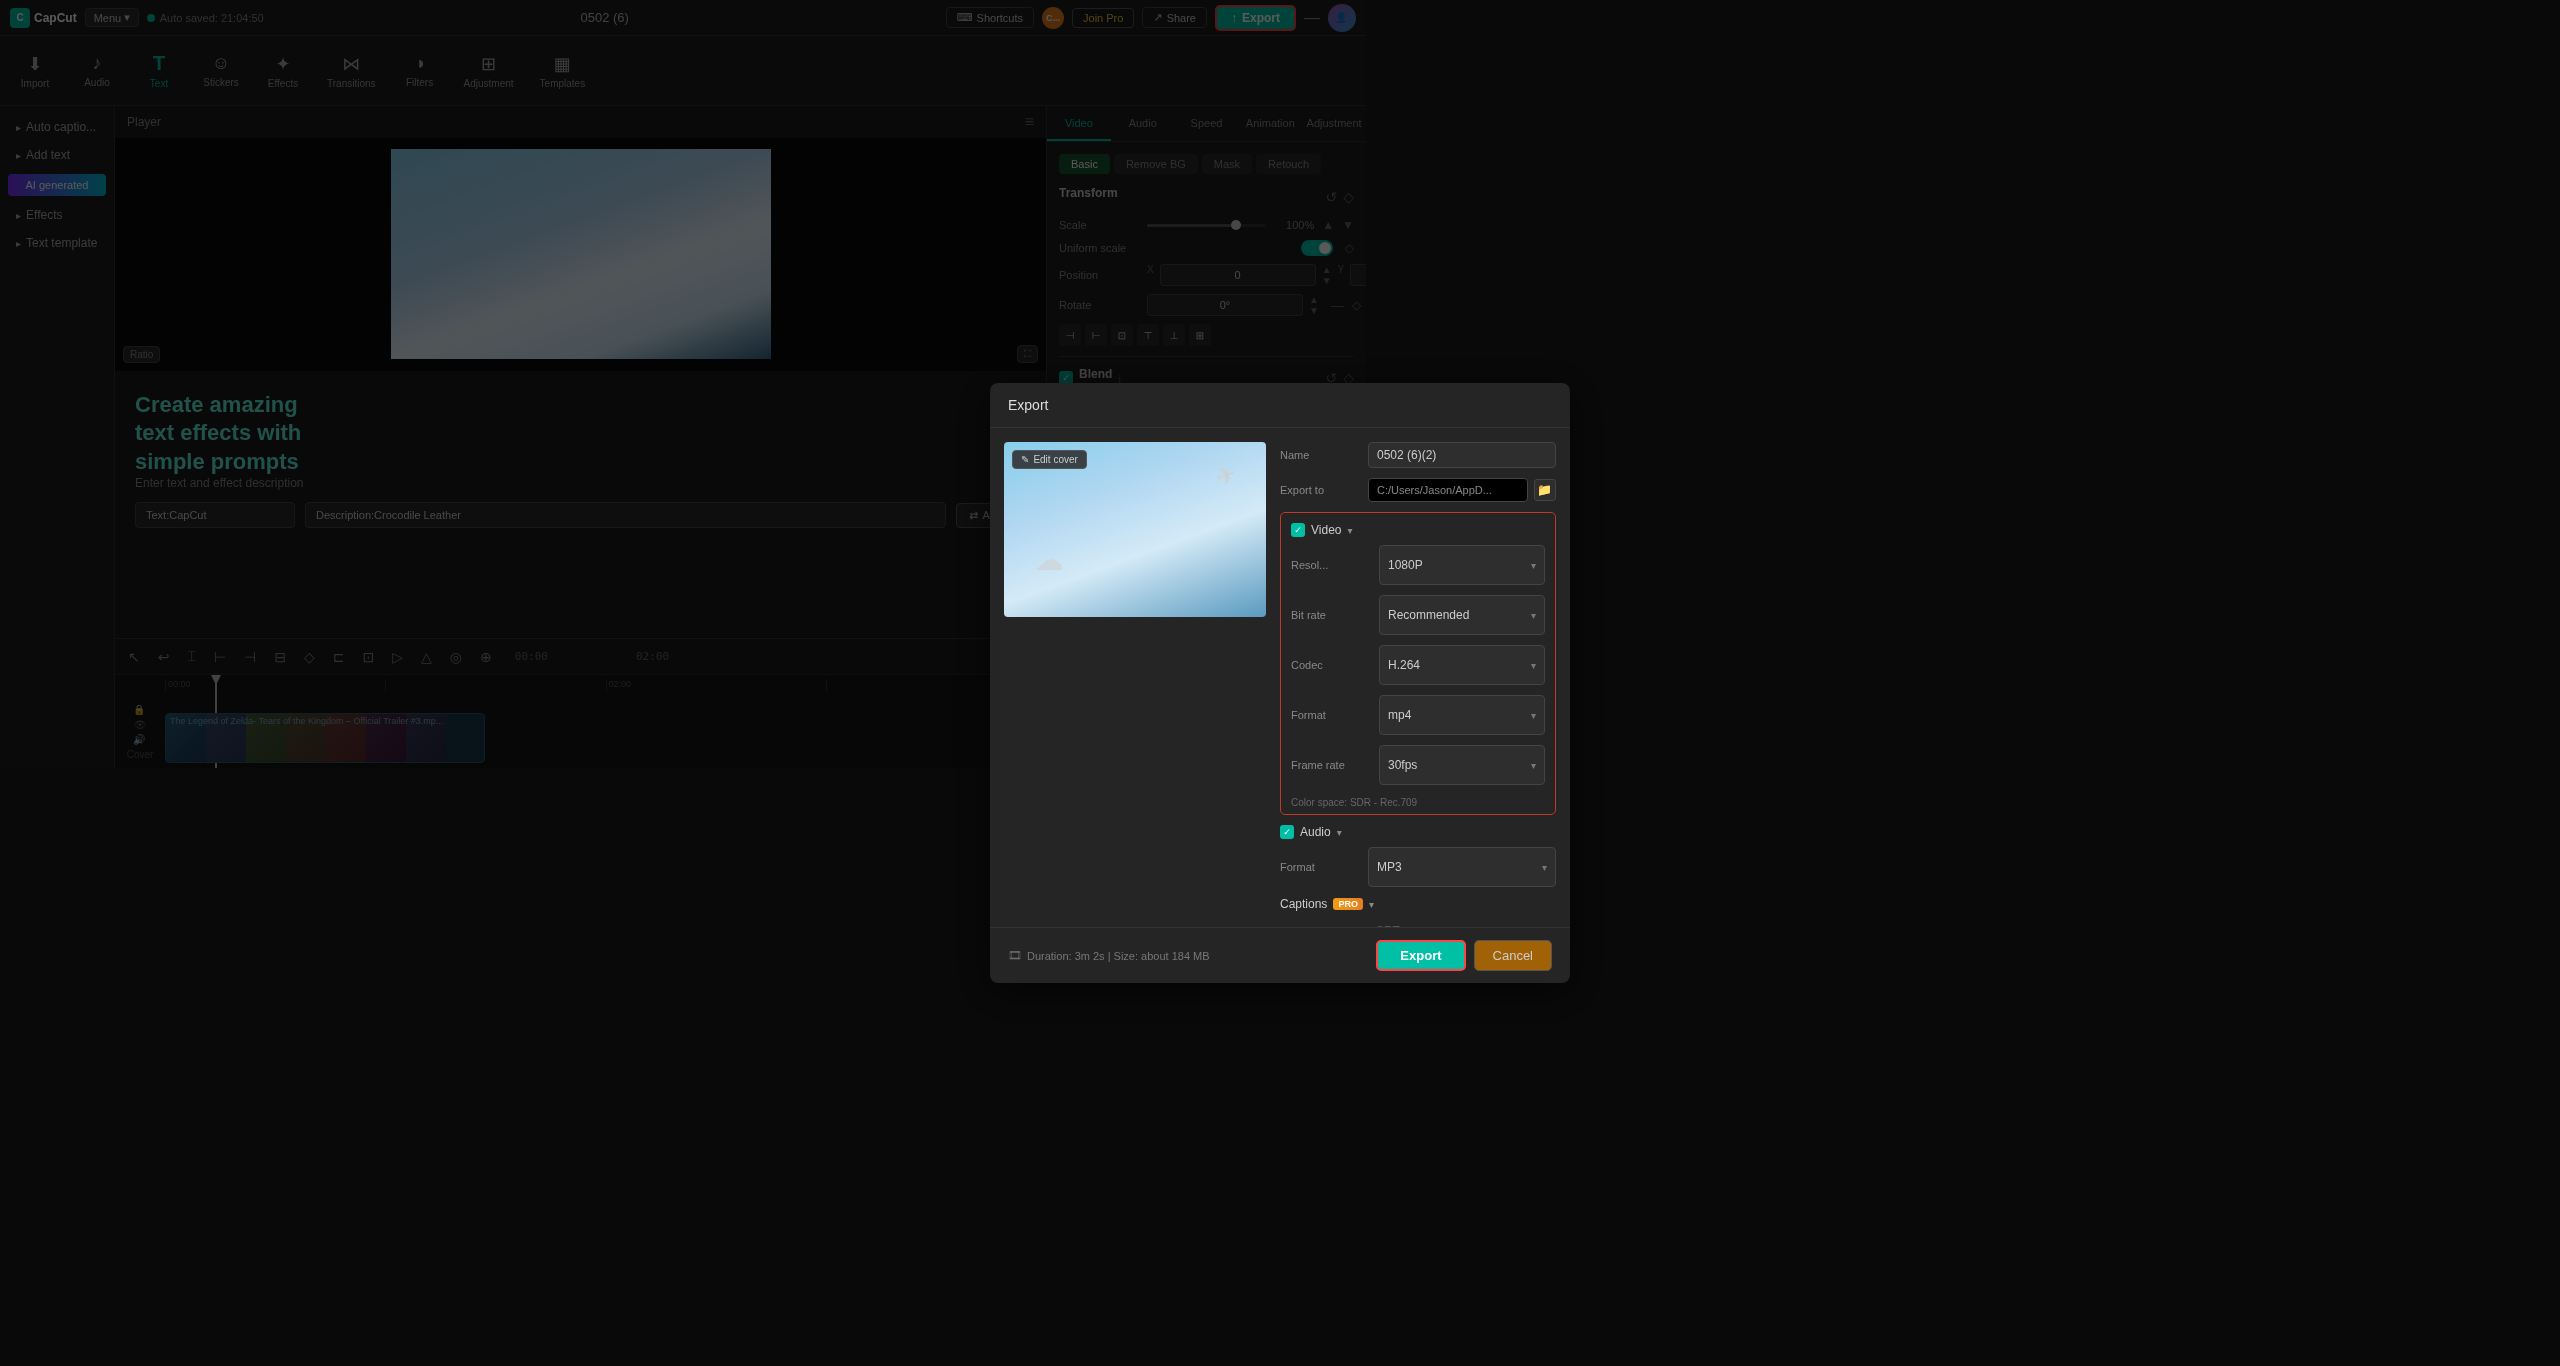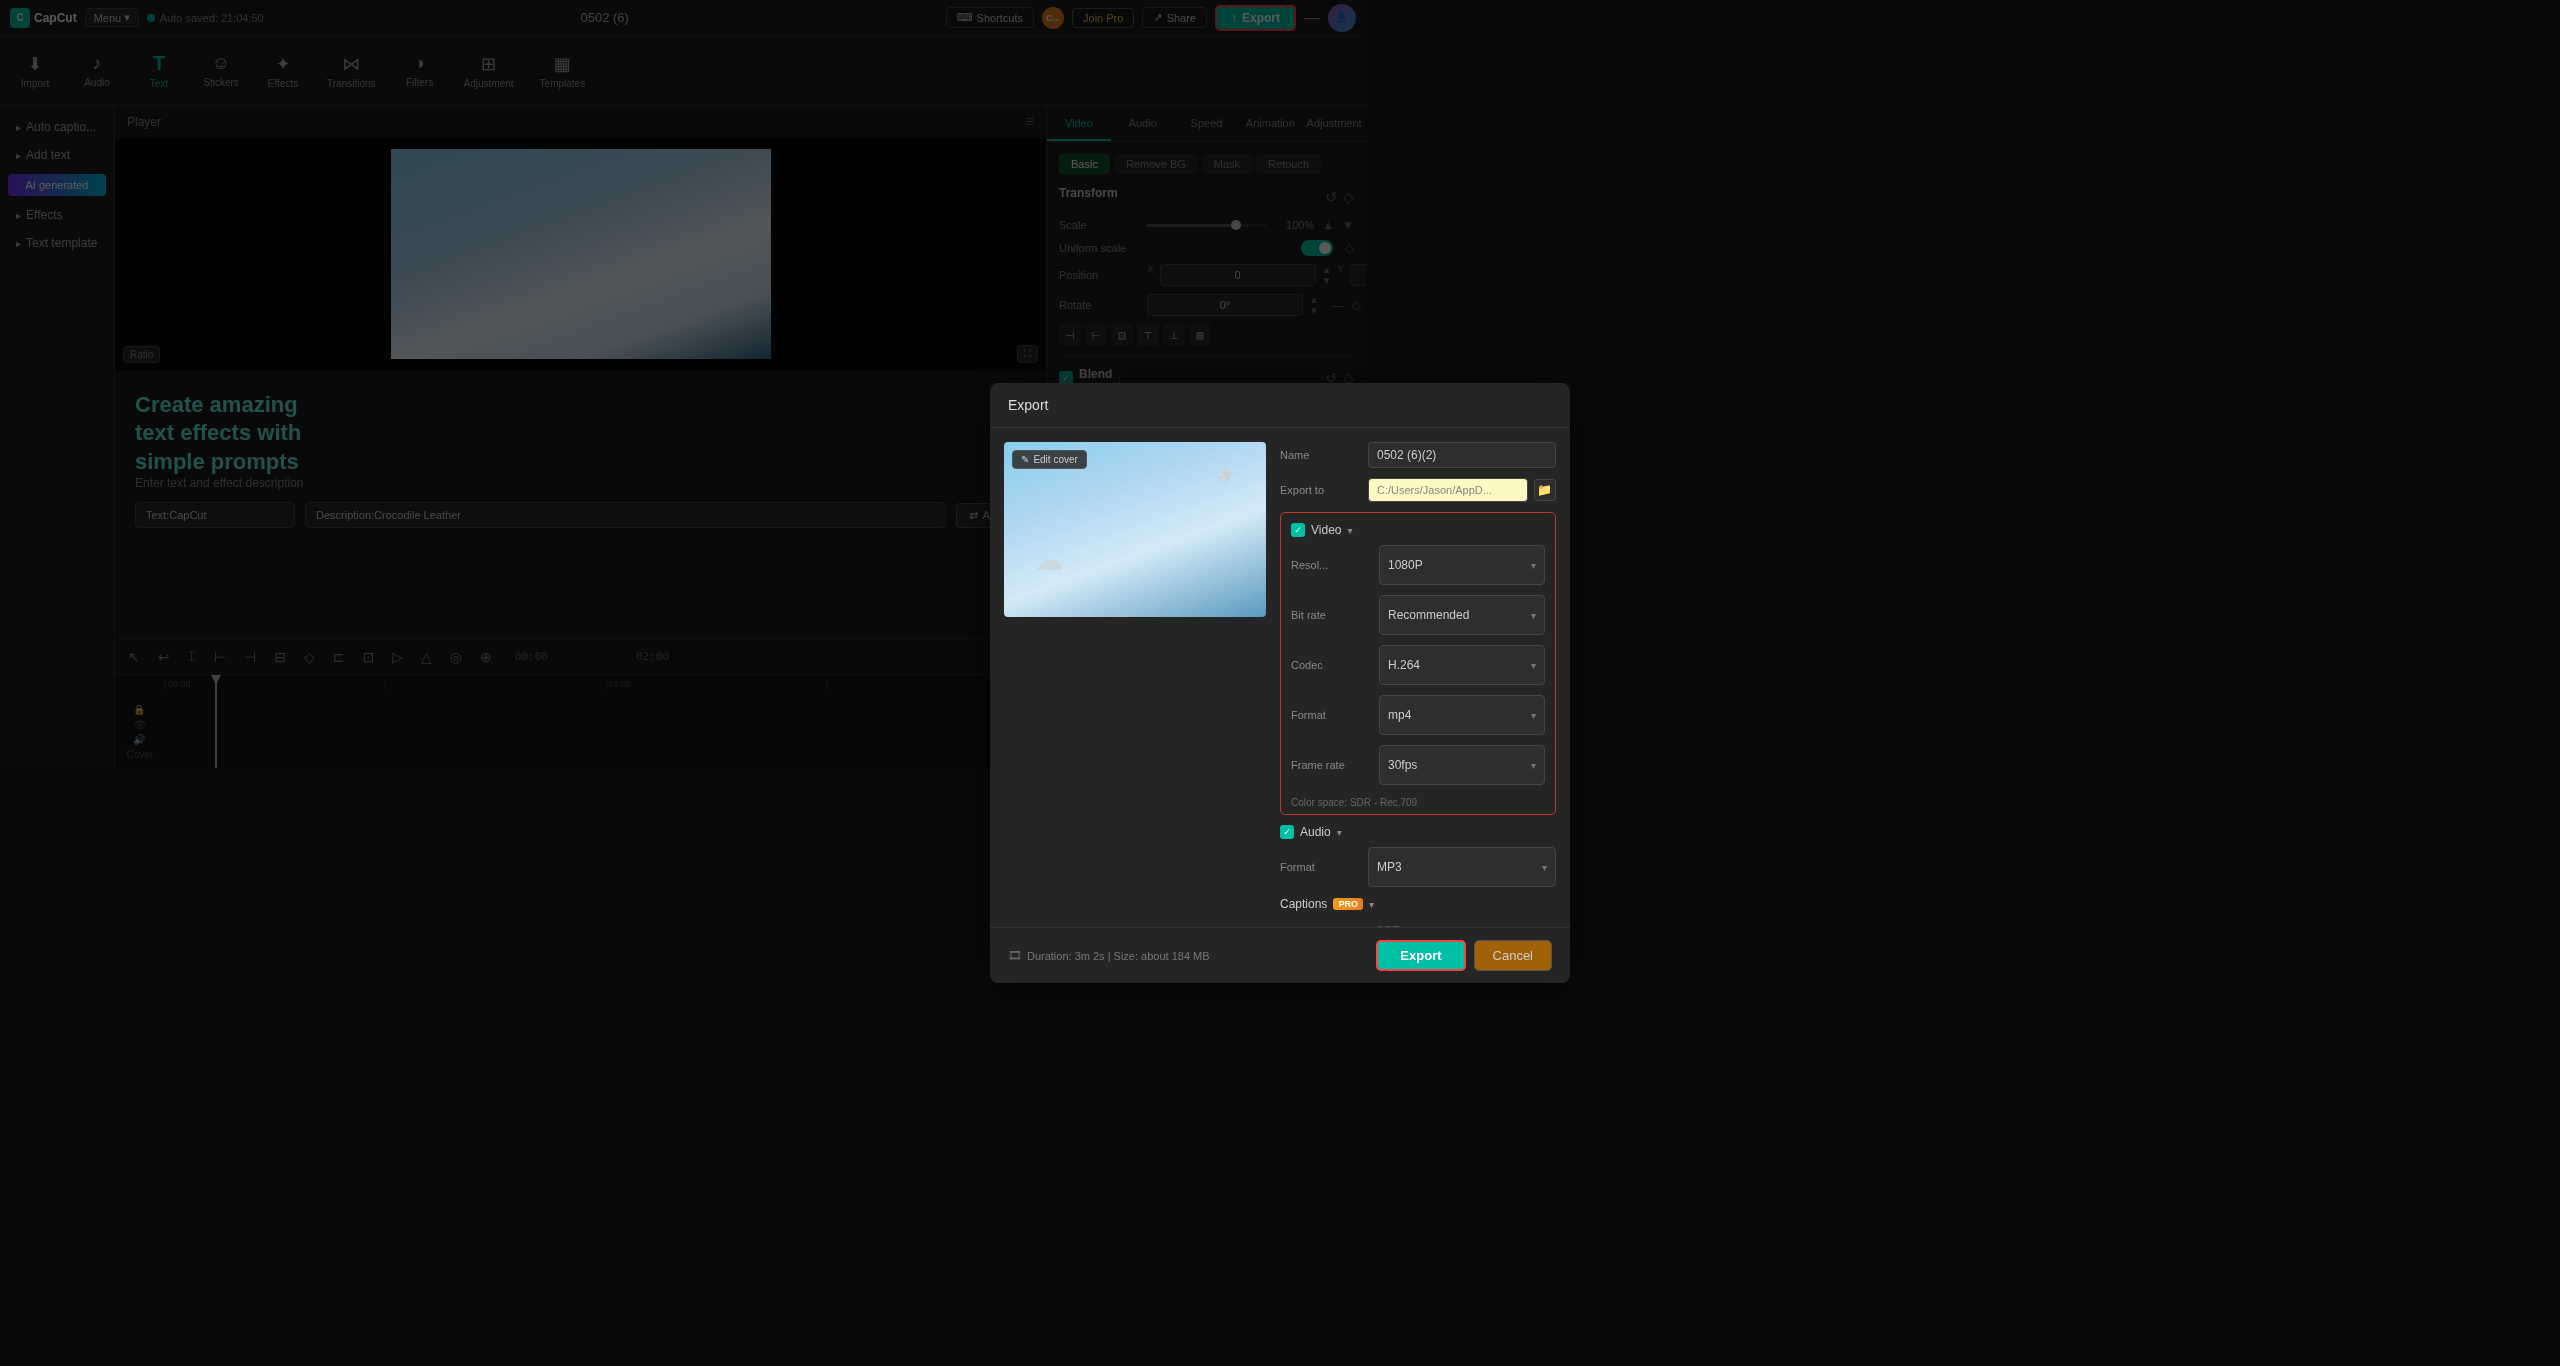--- a/index.html
+++ b/index.html
@@ -658,21 +658,21 @@
       font-size: 12px;
       outline: none;
     }
     .path-row {
       display: flex;
       align-items: center;
       gap: 6px;
     }
     .path-text {
       flex: 1;
-      background: #fef9c3;
+      background: #000000;
       border: 1px solid #444;
       border-radius: 4px;
       color: #888;
       padding: 5px 8px;
       font-size: 11px;
       white-space: nowrap;
       overflow: hidden;
       text-overflow: ellipsis;
     }
     .path-folder-icon {
@@ -942,20 +942,32 @@
         </div>
         <div class="playhead"></div>
         <div class="track-label">
           <div style="display:flex;gap:4px;flex-direction:column;align-items:center;">
             <span style="font-size:10px;">🔒</span>
             <span style="font-size:10px;">👁</span>
             <span style="font-size:10px;">🔊</span>
             <span style="font-size:10px;color:#555;">Cover</span>
           </div>
         </div>
+        <div class="video-track">
+          <div style="position:absolute;top:2px;left:4px;right:4px;font-size:9px;color:#7ab;white-space:nowrap;overflow:hidden;text-overflow:ellipsis;z-index:1;">The Legend of Zelda- Tears of the Kingdom – Official Trailer #3.mp...</div>
+          <div class="video-thumbnails">
+            <div class="thumb thumb-1"></div>
+            <div class="thumb thumb-2"></div>
+            <div class="thumb thumb-3"></div>
+            <div class="thumb thumb-4"></div>
+            <div class="thumb thumb-5"></div>
+            <div class="thumb thumb-6"></div>
+            <div class="thumb thumb-7"></div>
+          </div>
+        </div>
       </div>
     </div>
   </div>
 
   <div class="right-panel">
     <div class="right-tabs">
       <div class="right-tab active">
         <span>Video</span>
       </div>
       <div class="right-tab">

